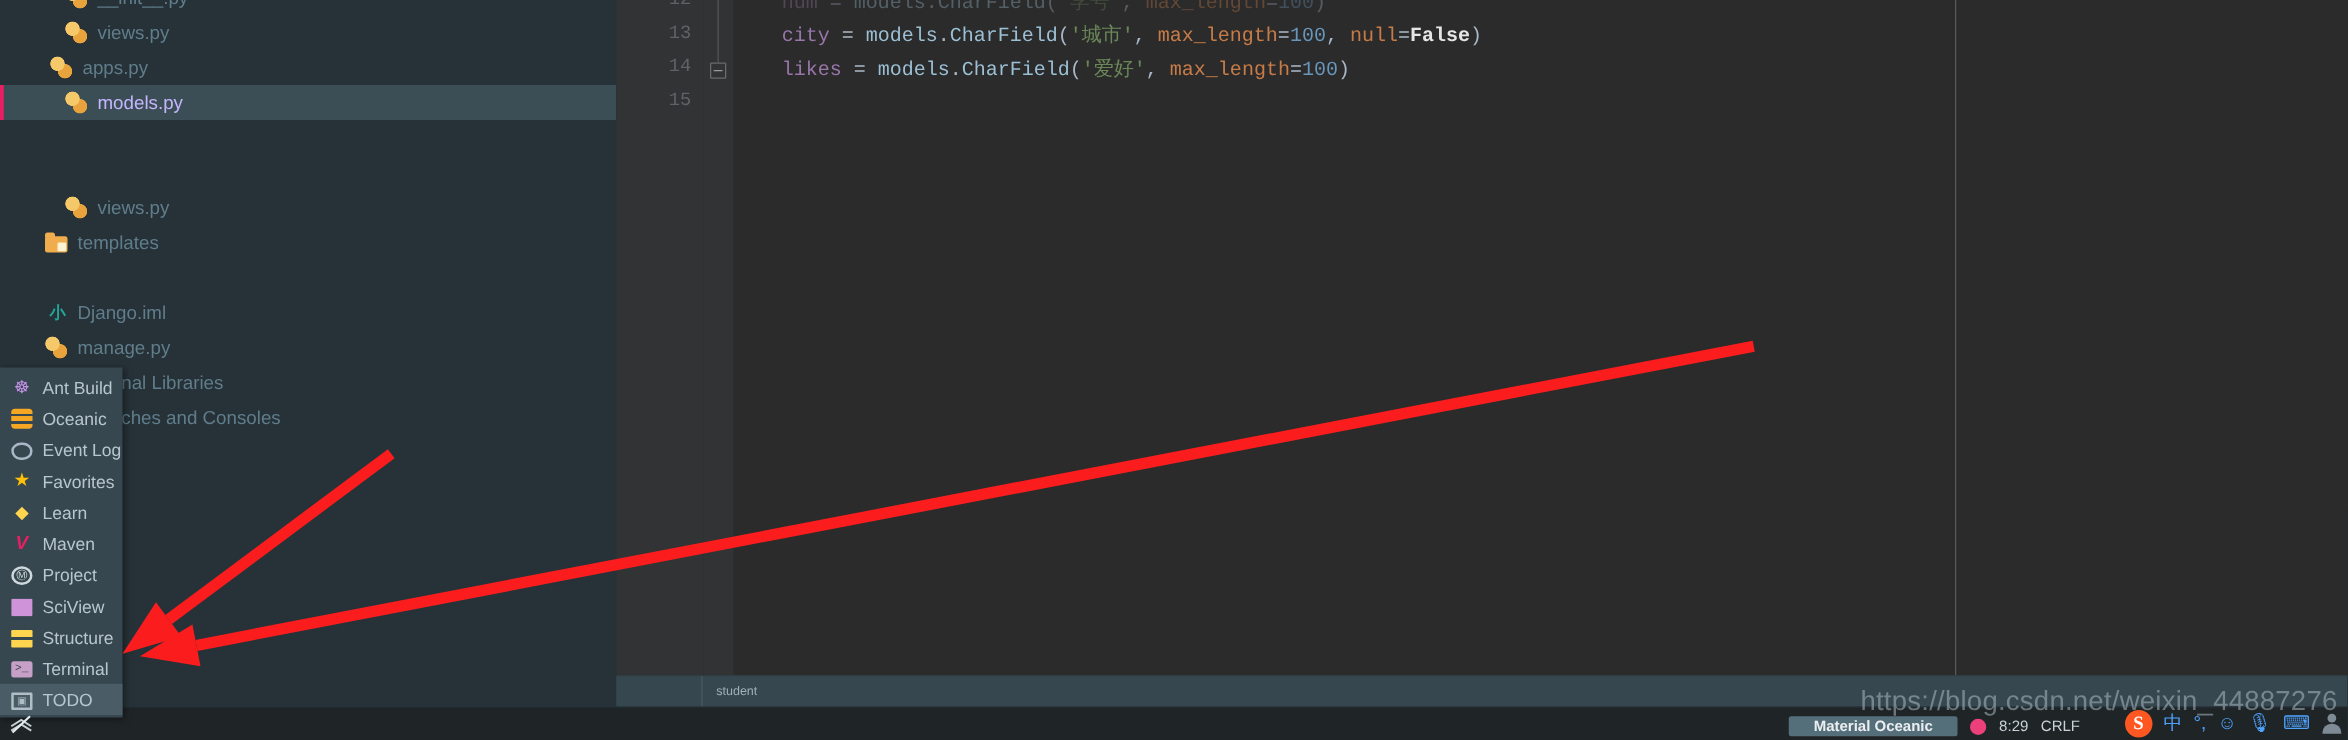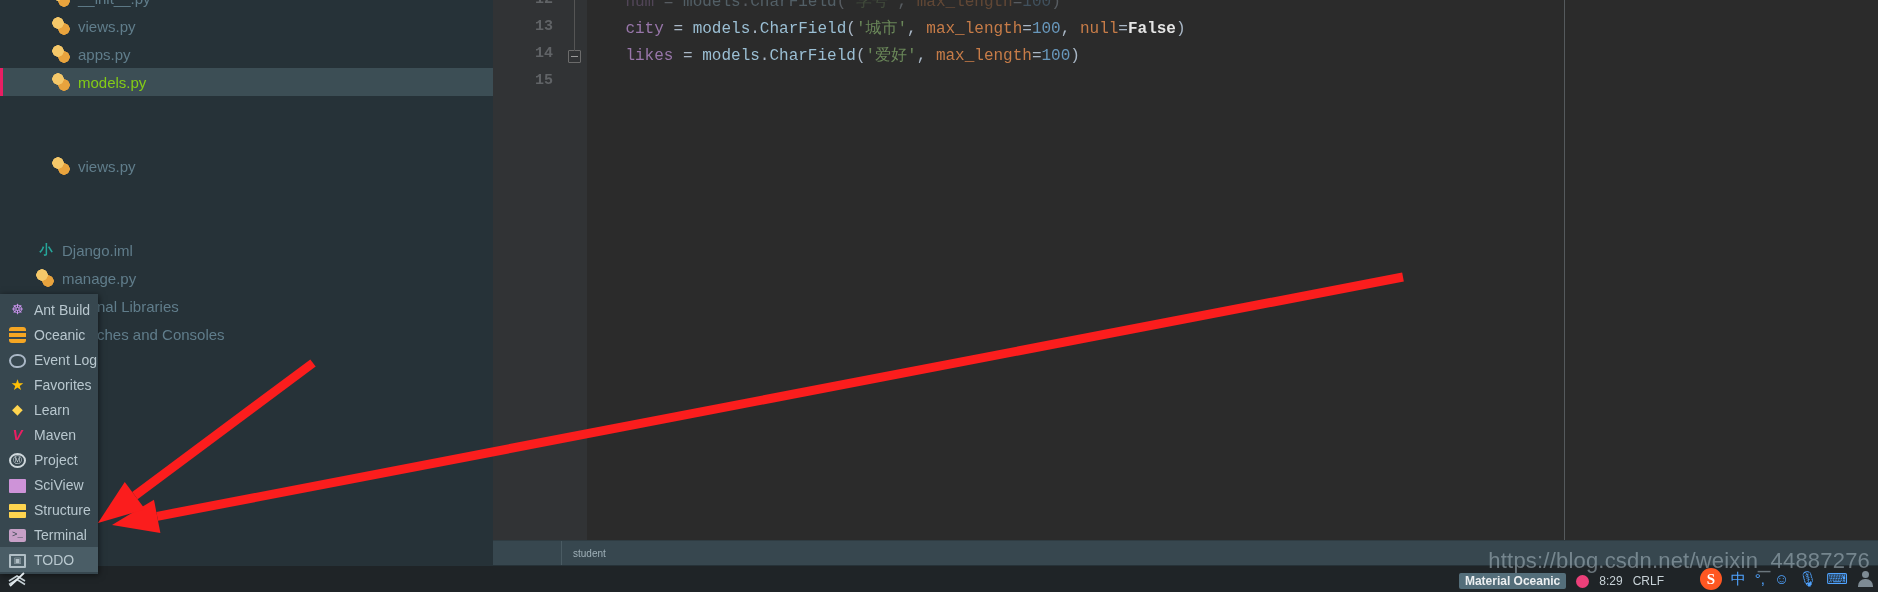--- a/index.html
+++ b/index.html
@@ -37,21 +37,21 @@
     color: #8b9ba3;
   }
   .tree-row.selected::before {
     content: "";
     position: absolute;
     left: 0; top: 0; bottom: 0;
     width: 3px;
     background: #e91e63;
   }
   .tree-label { color: #607d8b; }
-  .tree-row.selected .tree-label { color: #84cc16; }
+  .tree-row.selected .tree-label { color: #c4b5fd; }
   .tree-icon {
     width: 18px; height: 18px;
     margin-right: 8px;
     flex: 0 0 18px;
     display: inline-block;
     position: relative;
   }
   
   .ic-py {
     background:
@@ -109,21 +109,20 @@
     position: absolute;
     left: 493px; top: 0;
     right: 0; height: 540px;
     background: #2b2b2b;
   }
   #gutter {
     position: absolute;
     left: 0; top: 0; bottom: 0;
     width: 70px;
     background: #313335;
-    font-weight: bold;
   }
   .line-no {
     position: absolute;
     right: 10px;
     font-family: "Liberation Mono", monospace;
     font-size: 15px;
     color: #606366;
     text-align: right;
   }
   #fold-col {
@@ -310,21 +309,21 @@
     align-items: center;
     gap: 10px;
     font-size: 12px;
     color: #c8d2d7;
     white-space: nowrap;
     z-index: 33;
   }
   .theme-chip {
     background: #546e7a;
     color: #eceff1;
-    padding: 1px 6px;
+    padding: 1px 20px;
     border-radius: 2px;
     font-weight: bold;
     font-size: 12px;
   }
   .pink-dot {
     width: 13px; height: 13px;
     background: #ec407a;
     border-radius: 50%;
     display: inline-block;
   }
@@ -396,31 +395,35 @@
 
   <div id="project-tree">
       <div class="tree-row ind-3" style="top: -16px; position: absolute; left: 0px; right: 0px; padding-left: 52px;">
         <span class="tree-icon ic-py"></span>
         <span class="tree-label">__init__.py</span>
       </div>
       <div class="tree-row ind-3" style="top: 12px; position: absolute; left: 0px; right: 0px; padding-left: 52px;">
         <span class="tree-icon ic-py"></span>
         <span class="tree-label">views.py</span>
       </div>
-      <div class="tree-row ind-3" style="top: 40px; position: absolute; left: 0px; right: 0px; padding-left: 52px;">
+      <div class="tree-row ind-3" style="top: 40px; position: absolute; left: 0px; right: 0px; padding-left: 40px;">
         <span class="tree-icon ic-py"></span>
         <span class="tree-label">apps.py</span>
       </div>
       <div class="tree-row ind-3 selected" style="top: 68px; position: absolute; left: 0px; right: 0px; padding-left: 52px;">
         <span class="tree-icon ic-py"></span>
         <span class="tree-label">models.py</span>
       </div>
       <div class="tree-row ind-3" style="top: 152px; position: absolute; left: 0px; right: 0px; padding-left: 52px;">
         <span class="tree-icon ic-py"></span>
         <span class="tree-label">views.py</span>
+      </div>
+      <div class="tree-row ind-2" style="top: 180px; position: absolute; left: 0px; right: 0px; padding-left: 36px;">
+        <span class="tree-icon ic-folder"></span>
+        <span class="tree-label">templates</span>
       </div>
       <div class="tree-row ind-2" style="top: 236px; position: absolute; left: 0px; right: 0px; padding-left: 36px;">
         <span class="tree-icon ic-iml">小</span>
         <span class="tree-label">Django.iml</span>
       </div>
       <div class="tree-row ind-2" style="top: 264px; position: absolute; left: 0px; right: 0px; padding-left: 36px;">
         <span class="tree-icon ic-py"></span>
         <span class="tree-label">manage.py</span>
       </div>
       <div class="tree-row ind-2" style="top: 292px; position: absolute; left: 0px; right: 0px; padding-left: 36px;">

